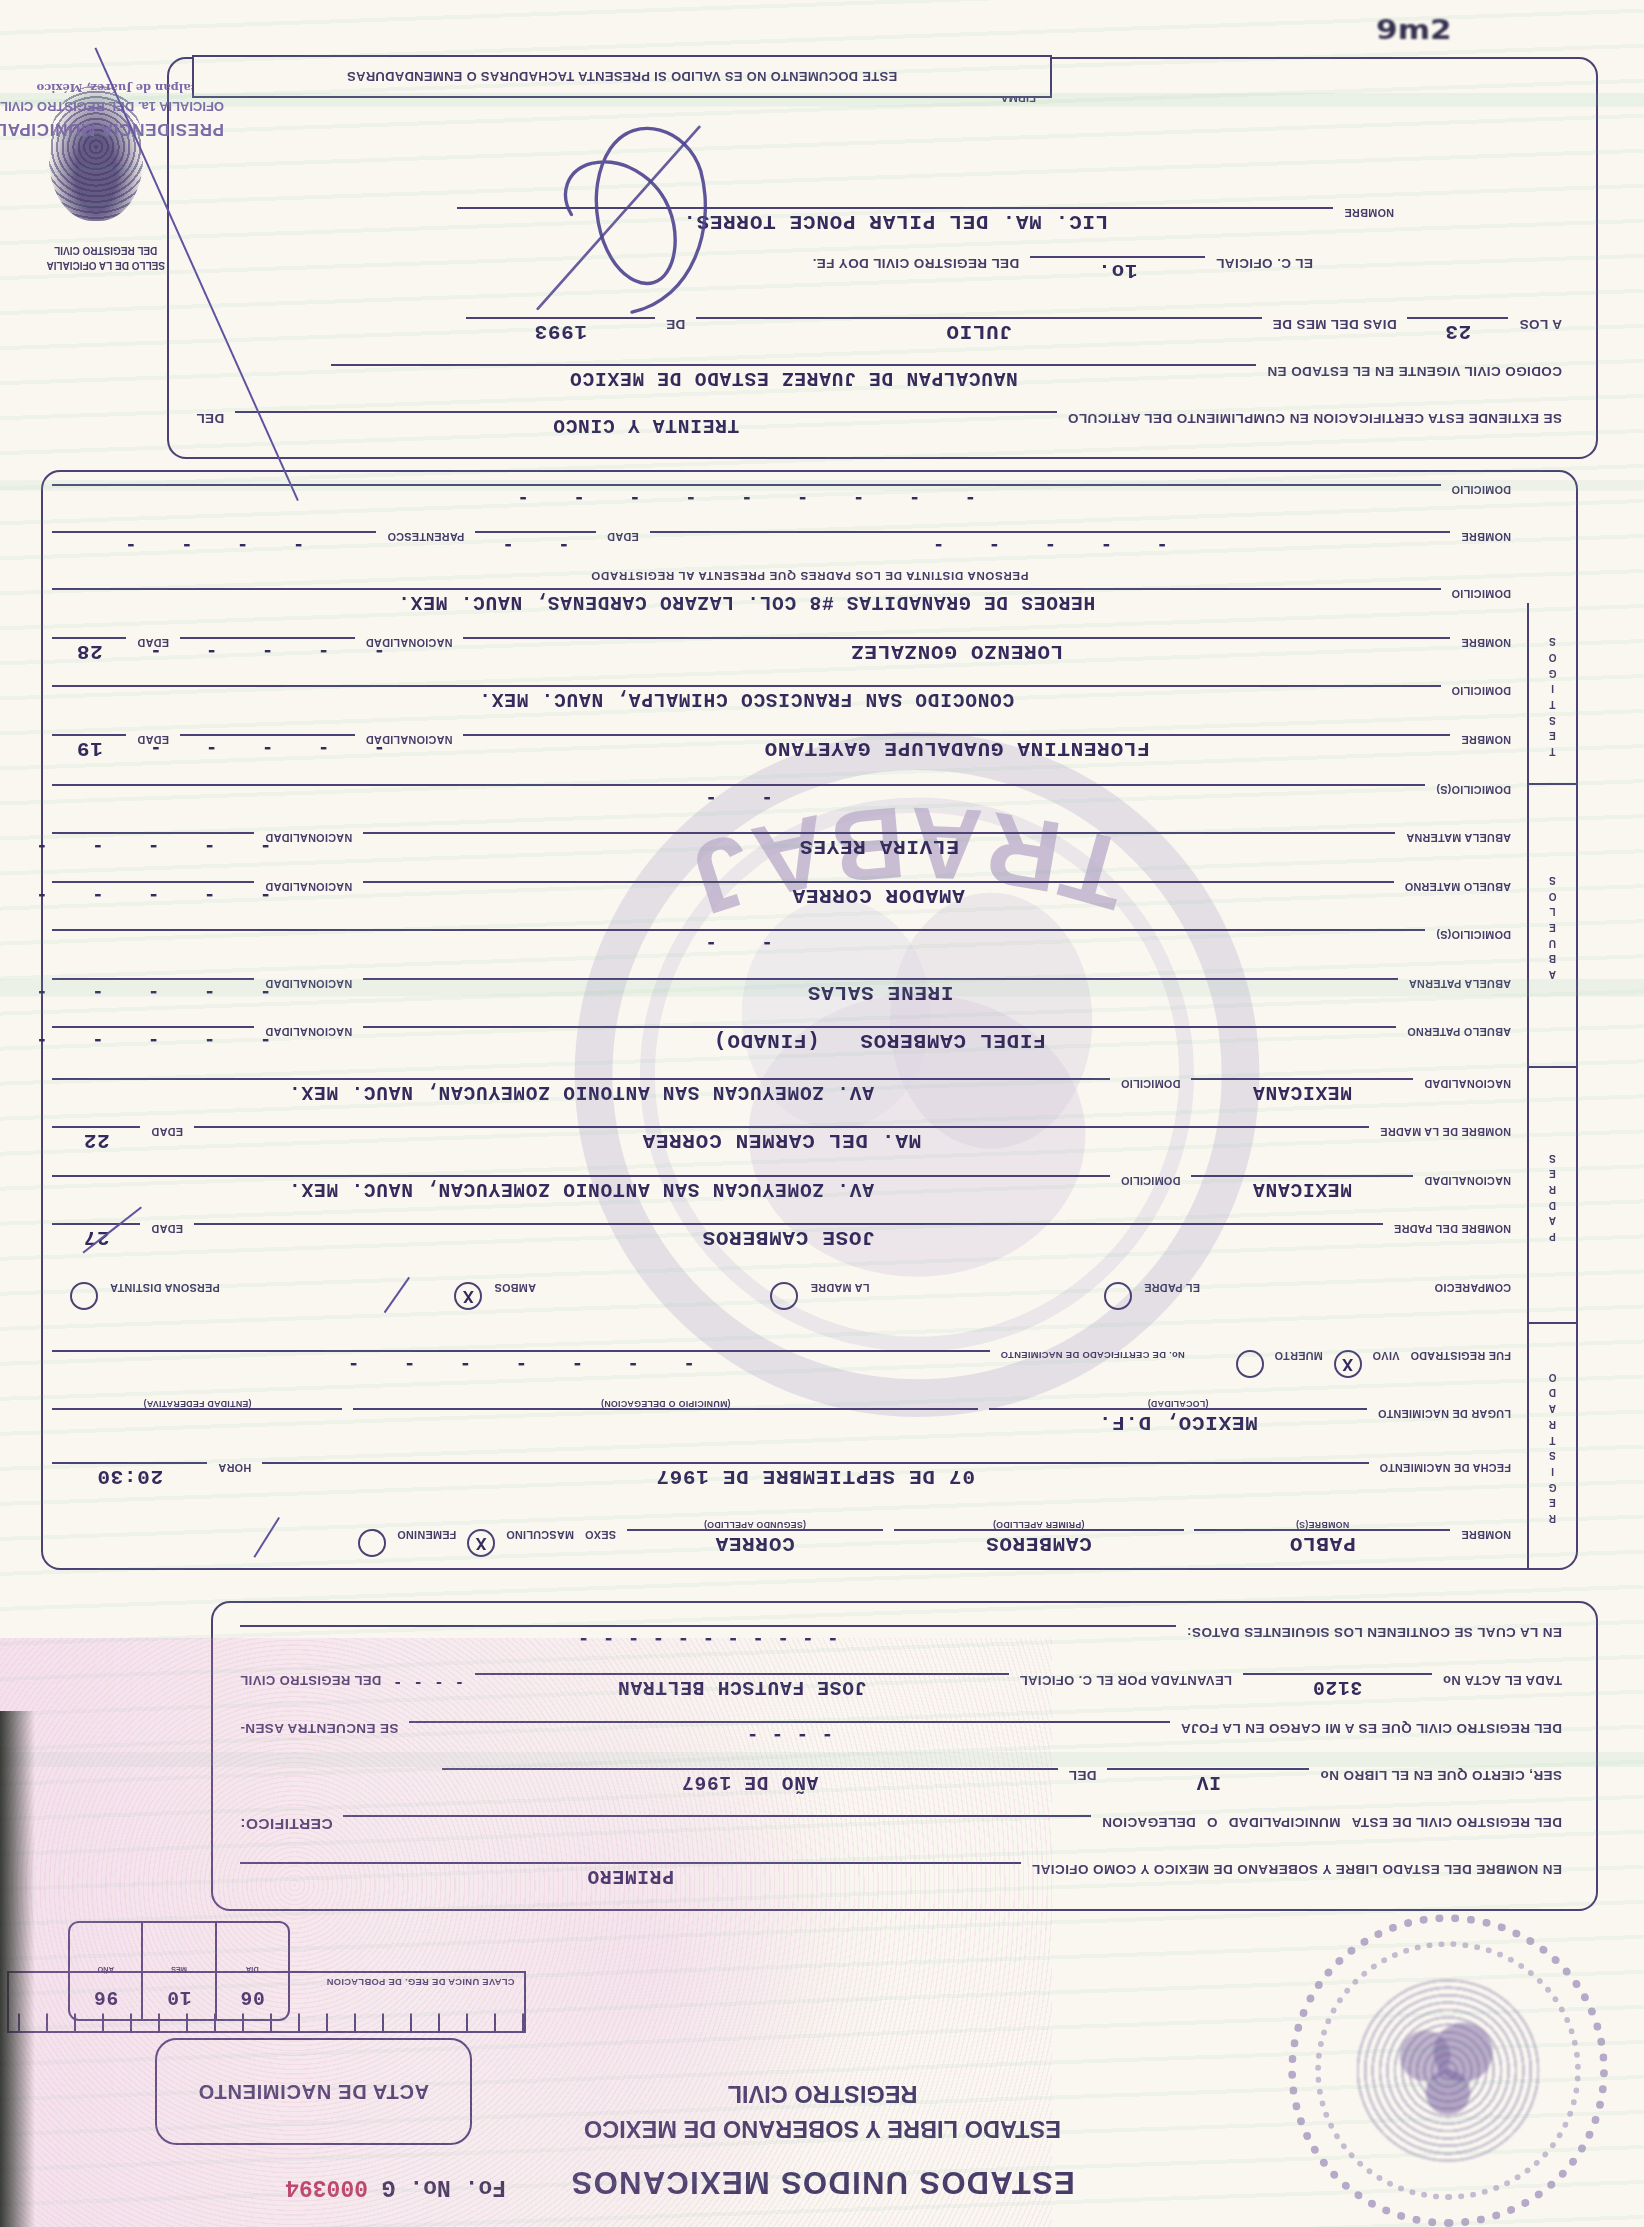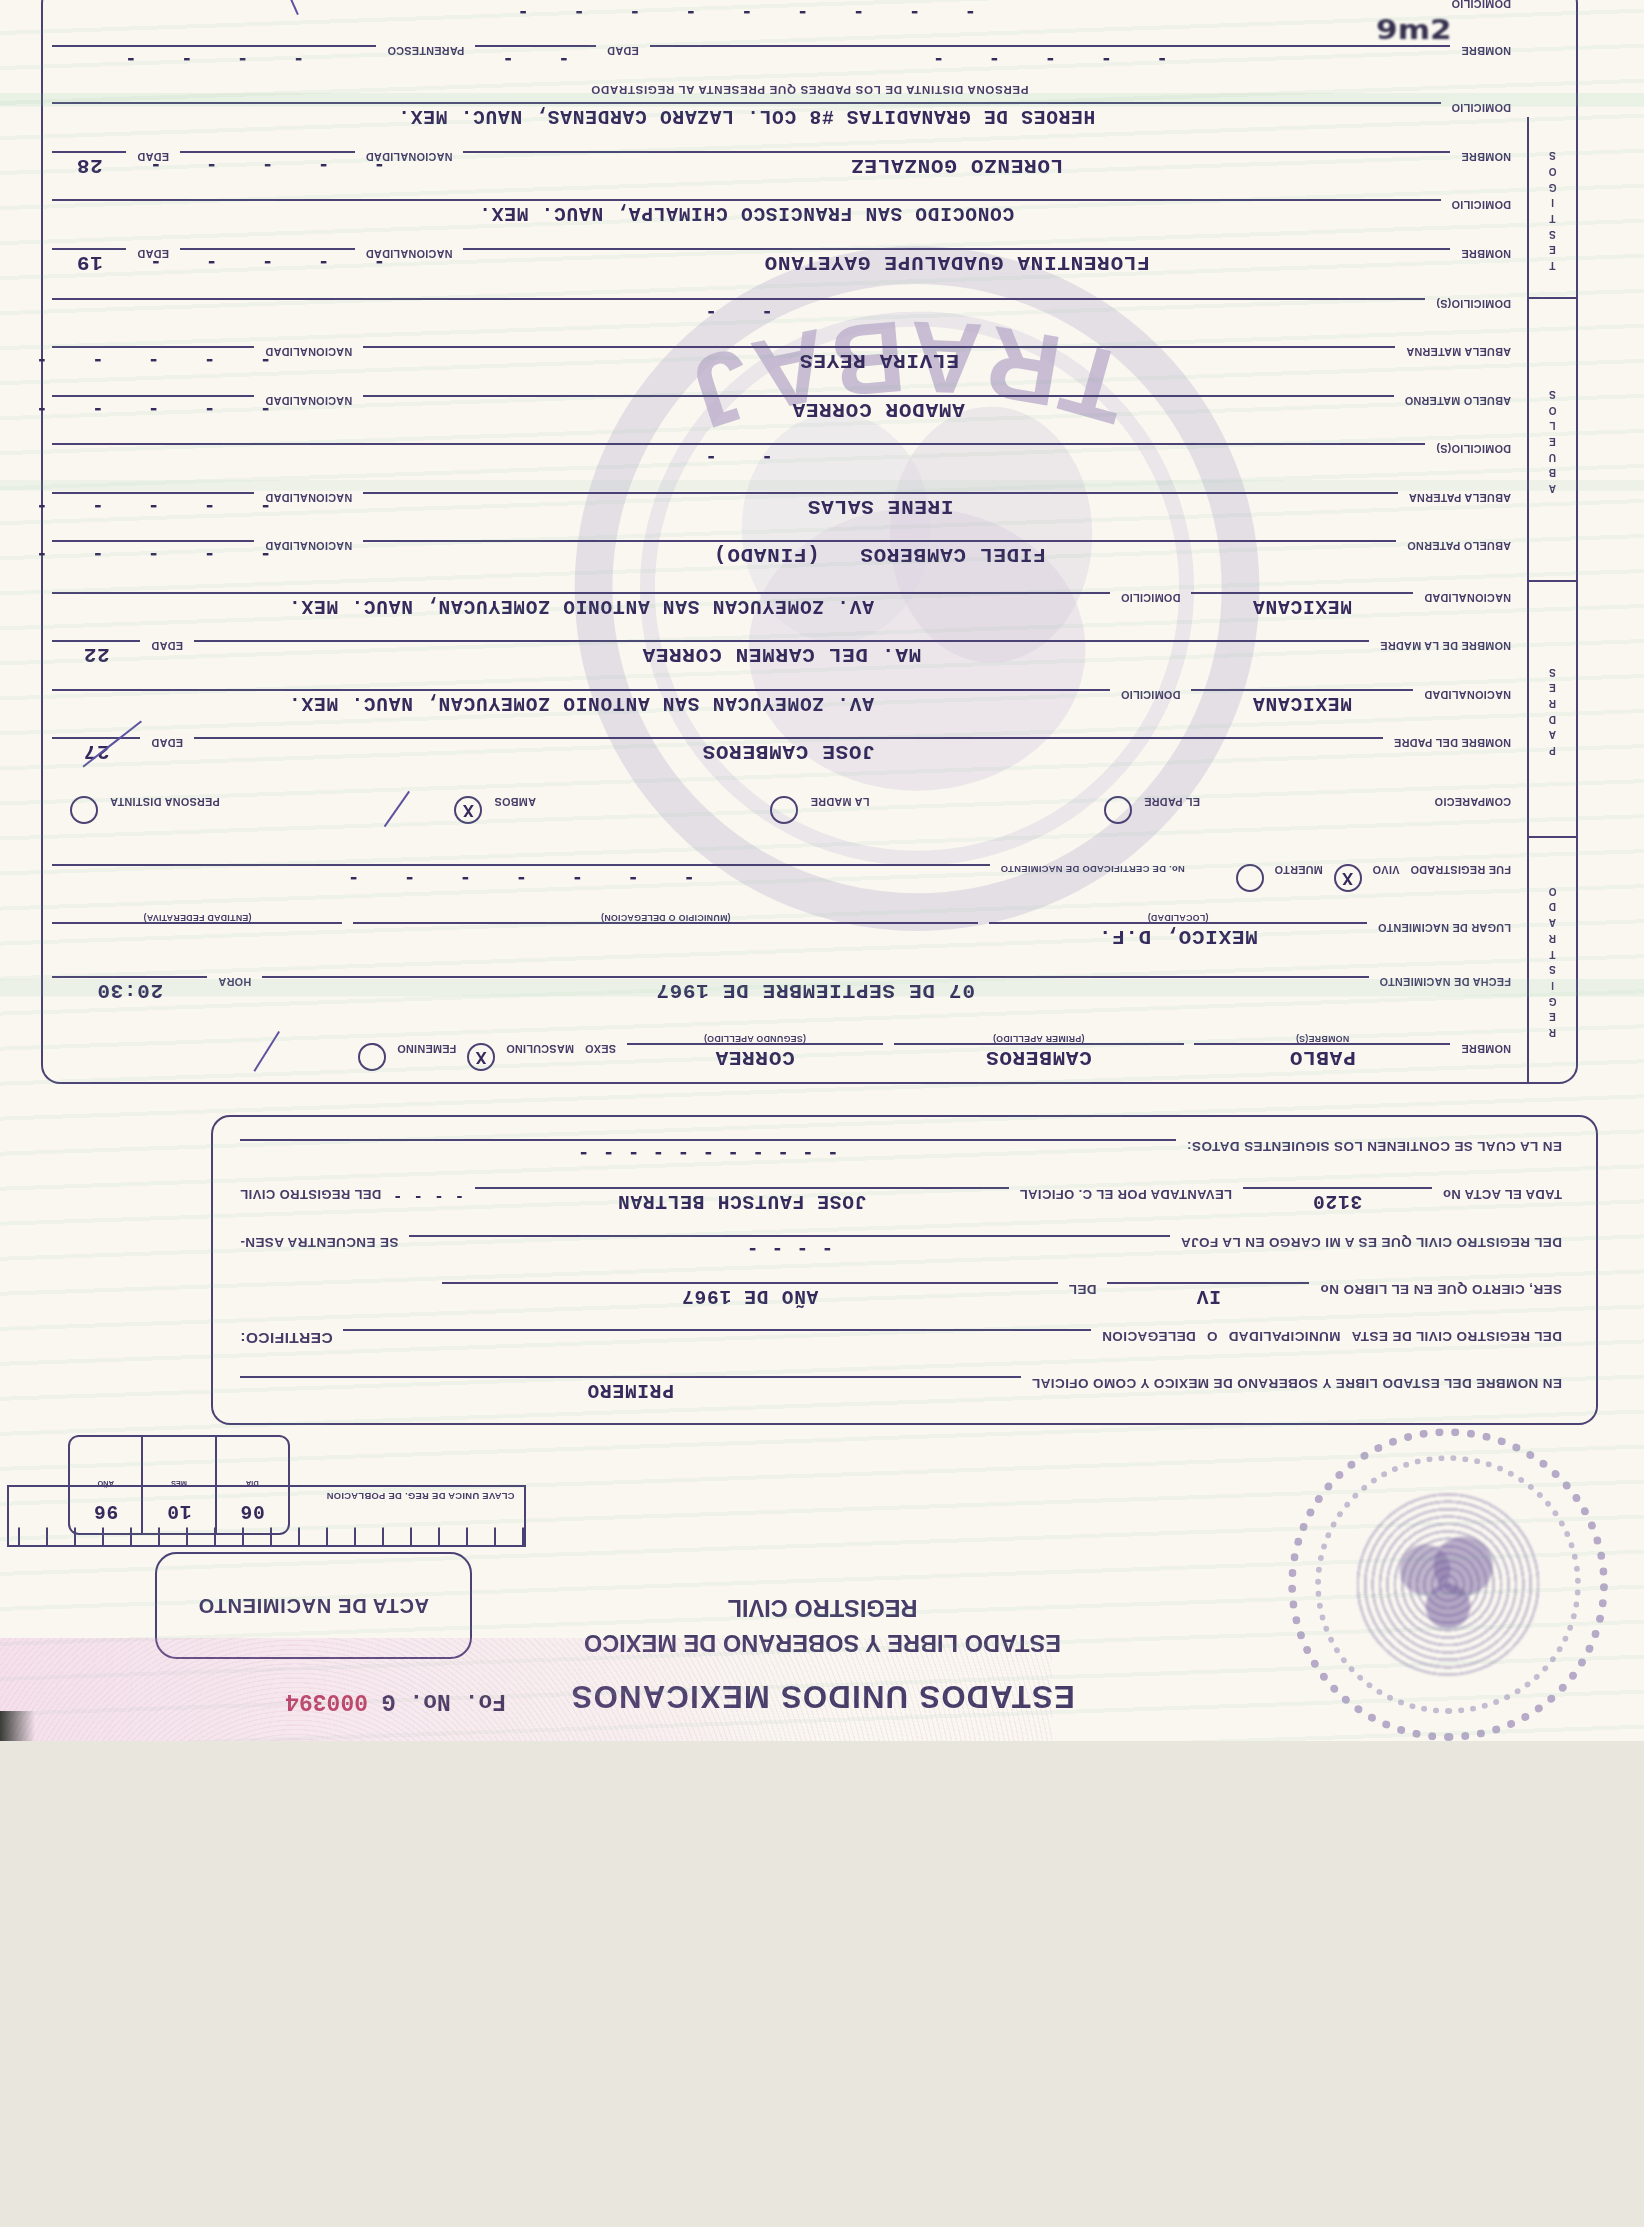--- a/index.html
+++ b/index.html
@@ -1,21 +1,21 @@
 <!DOCTYPE html>
 <html style="font-size:10.8px"><head>
 <meta charset="utf-8">
 <style>
   html,body{margin:0;padding:0;background:#e8e6dd;}
   *{box-sizing:border-box;}
   :root{
     --ink:#453d68; --ink2:#4a4274; --type:#342a5c; --red:#b73a58; --purple:#7b68a8;
     --paper:#f9f7f0;
   }
-  #stage{position:relative;width:1645px;height:1741px;overflow:hidden;background:var(--paper);
+  #stage{position:relative;width:1645px;height:2227px;overflow:hidden;background:var(--paper);
     font-family:"Liberation Sans",sans-serif;color:var(--ink);}
   
   #doc{position:absolute;inset:0;transform:rotate(180deg);}
   .lbl{font-size:10.8px;font-weight:bold;letter-spacing:0.3px;color:var(--ink);white-space:nowrap;}
   .lbl.sm{font-size:9.4px;}
   .print{font-size:13.5px;font-weight:bold;letter-spacing:0.4px;color:var(--ink);white-space:nowrap;}
   .typed{font-family:"Liberation Mono",monospace;font-weight:bold;font-size:19.6px;color:var(--type);
     white-space:nowrap;transform:translateY(-1.3px);letter-spacing:0.7px;}
   .typed.big{font-size:21px;}
   .typed.sparse{word-spacing:31px;}

